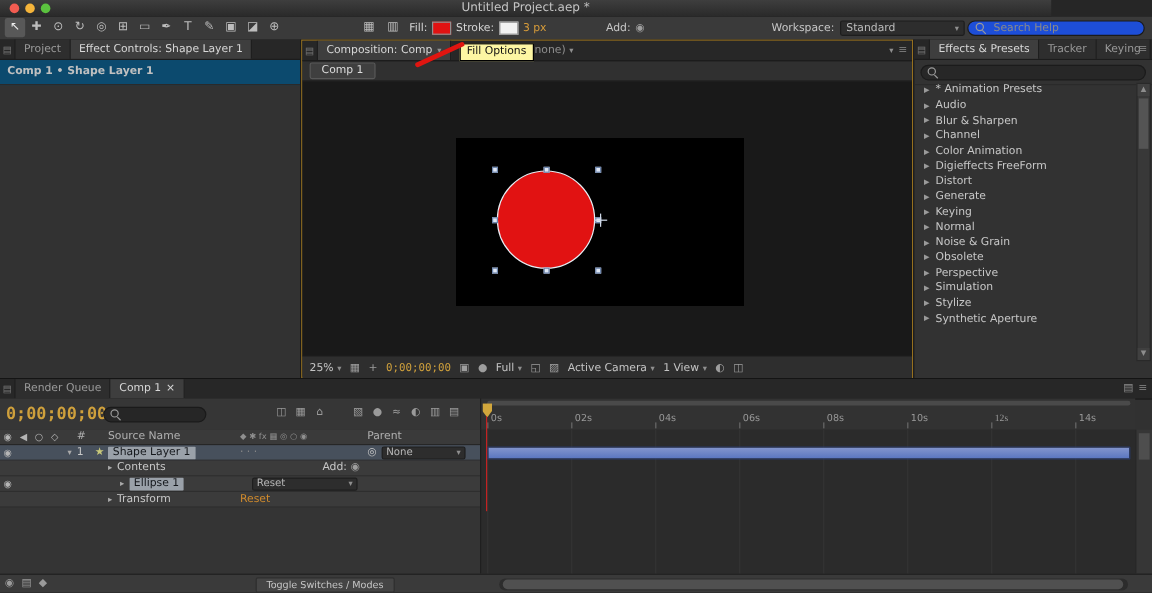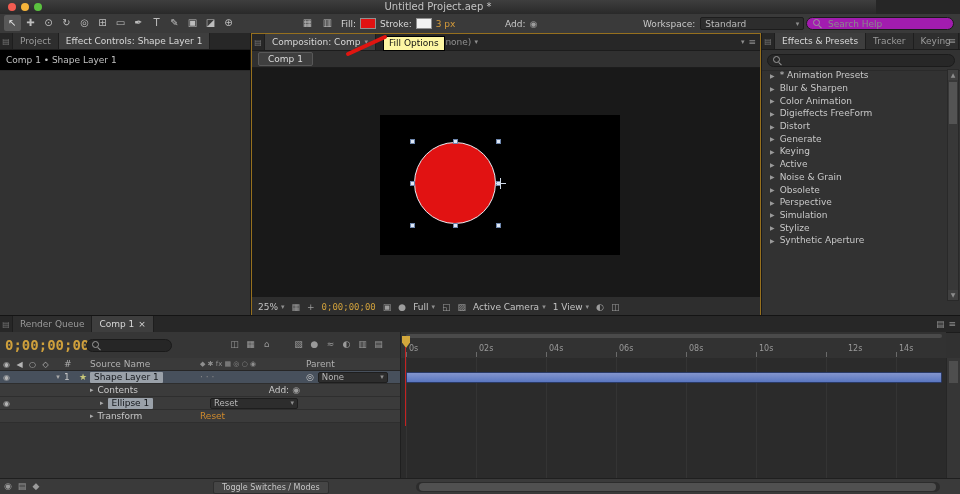--- a/index.html
+++ b/index.html
@@ -18,35 +18,35 @@
   .fillgroup{position:absolute;left:341px;top:0;height:19px;display:flex;align-items:center;gap:4px;font-size:9px;color:#d6d6d6;}
   .swatch{width:16px;height:11px;border:1px solid #909090;box-sizing:border-box;}
   .sw-fill{background:#e11212;}
   .sw-stroke{background:#f2f2f2;}
   .hot{color:#d79c3a;}
   .addgroup{position:absolute;left:505px;top:0;height:19px;display:flex;align-items:center;gap:4px;font-size:9px;}
   .wsgroup{position:absolute;left:643px;top:0;height:19px;display:flex;align-items:center;gap:5px;font-size:9px;}
   .dd{height:13px;background:#2d2d2d;border:1px solid #1d1d1d;border-radius:2px;display:flex;align-items:center;justify-content:space-between;padding:0 4px;color:#bbb;font-size:9px;gap:4px;box-sizing:border-box;}
   .ws-dd{width:104px;}
   .caret{font-size:7px;color:#8f8f8f;}
-  .searchpill{position:absolute;right:6px;top:3px;width:148px;height:13px;background:#a21caf;border:1px solid #1a1a1a;border-radius:7px;display:flex;align-items:center;gap:4px;padding:0 6px;box-sizing:border-box;}
+  .searchpill{position:absolute;right:6px;top:3px;width:148px;height:13px;background:#1d4ed8;border:1px solid #1a1a1a;border-radius:7px;display:flex;align-items:center;gap:4px;padding:0 6px;box-sizing:border-box;}
   .searchpill input{flex:1;background:transparent;border:none;outline:none;color:#bdbdbd;font-size:9px;font-family:"DejaVu Sans",sans-serif;}
   .searchpill input::placeholder{color:#8a8a8a;}
   .mag{position:relative;width:9px;height:9px;flex:0 0 9px;}
   .mag::before{content:"";position:absolute;left:0;top:0;width:5px;height:5px;border:1px solid #9a9a9a;border-radius:50%;}
   .mag::after{content:"";position:absolute;left:6px;top:6px;width:4px;height:1px;background:#9a9a9a;transform:rotate(45deg);transform-origin:0 0;}
   
   .tabbar{height:16px;background:#272727;display:flex;align-items:stretch;font-size:9px;color:#9a9a9a;border-bottom:1px solid #1c1c1c;position:relative;}
   .tab{display:flex;align-items:center;gap:4px;padding:0 7px;border-right:1px solid #1e1e1e;background:#2e2e2e;white-space:nowrap;}
   .tab.active{background:#3e3e3e;color:#d8d8d8;}
   .grip{width:12px;display:flex;align-items:center;justify-content:center;color:#777;font-size:8px;border-right:1px solid #1e1e1e;}
   .panelmenu{position:absolute;right:4px;top:0;height:16px;display:flex;align-items:center;gap:4px;color:#8d8d8d;font-size:9px;}
   
   #left-panel{position:absolute;left:0;top:33px;width:251px;height:282px;background:#323232;border-right:1px solid #191919;box-sizing:border-box;}
-  #left-breadcrumb{padding:5px 6px;font-size:9px;color:#c0c0c0;border-bottom:1px solid #2a2a2a;background:#000000;}
+  #left-breadcrumb{padding:5px 6px;font-size:9px;color:#c0c0c0;border-bottom:1px solid #2a2a2a;background:#0c4a6e;font-weight:bold;}
   
   #comp-panel{position:absolute;left:251px;top:33px;width:510px;height:282px;background:#262626;border:1px solid #96701e;box-sizing:border-box;}
   #comp-chiprow{height:16px;background:#303030;border-bottom:1px solid #1c1c1c;display:flex;align-items:center;padding:0 6px;}
   .chip-tab{height:12px;line-height:12px;padding:0 9px;background:#3f3f3f;border:1px solid #585858;border-radius:2px;font-size:9px;color:#ddd;}
   #viewer{position:relative;height:228px;background:#191919;overflow:hidden;}
   #comp-frame{position:absolute;left:128px;top:47px;width:240px;height:140px;background:#000;}
   #shape-circle{position:absolute;left:34px;top:27px;width:82px;height:82px;border-radius:50%;background:#e11212;border:1px solid #e8ecf2;box-sizing:border-box;}
   .handle{position:absolute;width:5px;height:5px;background:#dfe7f4;border:1px solid #6d86ad;box-sizing:border-box;}
   .anchor{position:absolute;width:11px;height:11px;}
   .anchor::before{content:"";position:absolute;left:0;top:5px;width:11px;height:1px;background:#cfd9e8;}
@@ -265,45 +265,53 @@
         <input style="">
       </div>
     </div>
     <div id="fx-list">
       <div class="fx-row">
           <span class="tri">▶</span>
           <span>* Animation Presets</span>
         </div>
       <div class="fx-row">
           <span class="tri">▶</span>
+          <span>Audio</span>
+        </div>
+      <div class="fx-row">
+          <span class="tri">▶</span>
           <span>Blur &amp; Sharpen</span>
         </div>
       <div class="fx-row">
           <span class="tri">▶</span>
+          <span>Channel</span>
+        </div>
+      <div class="fx-row">
+          <span class="tri">▶</span>
           <span>Color Animation</span>
         </div>
       <div class="fx-row">
           <span class="tri">▶</span>
           <span>Digieffects FreeForm</span>
         </div>
       <div class="fx-row">
           <span class="tri">▶</span>
           <span>Distort</span>
         </div>
       <div class="fx-row">
           <span class="tri">▶</span>
           <span>Generate</span>
         </div>
       <div class="fx-row">
           <span class="tri">▶</span>
           <span>Keying</span>
         </div>
       <div class="fx-row">
           <span class="tri">▶</span>
-          <span>Active</span>
+          <span>Normal</span>
         </div>
       <div class="fx-row">
           <span class="tri">▶</span>
           <span>Noise &amp; Grain</span>
         </div>
       <div class="fx-row">
           <span class="tri">▶</span>
           <span>Obsolete</span>
         </div>
       <div class="fx-row">
@@ -376,21 +384,21 @@
       <div class="rtick" style="left:285px;"></div>
         <div class="rtick" style="left:355px;"></div>
       <div class="rtick" style="left:425px;"></div>
         <div class="rtick" style="left:495px;"></div>
       <span class="rlabel" style="left:8px;">0s</span>
       <span class="rlabel" style="left:78px;">02s</span>
       <span class="rlabel" style="left:148px;">04s</span>
       <span class="rlabel" style="left:218px;">06s</span>
       <span class="rlabel" style="left:288px;">08s</span>
       <span class="rlabel" style="left:358px;">10s</span>
-      <span class="rlabel" style="left:447px;">12s</span>
+      <span class="rlabel" style="left:428px;font-family:Liberation Serif, serif;">12s</span>
       <span class="rlabel" style="left:498px;">14s</span>
     </div>
 
     <div id="tl-leftbg"></div>
 
     <div id="tl-header" class="row" style="background:#3a3a3a;">
       <div class="c-av">
         <span>◉</span>
         <span>◀</span>
         <span>○</span>

